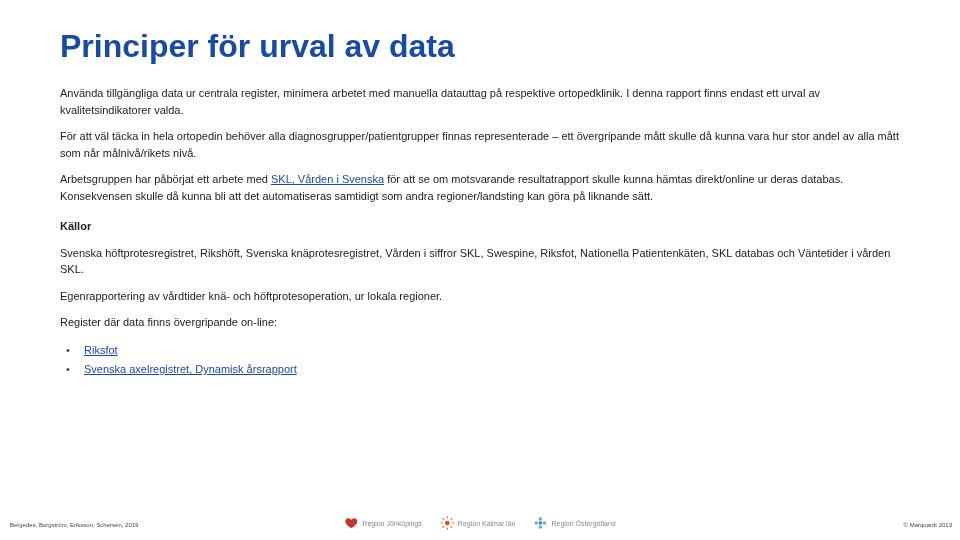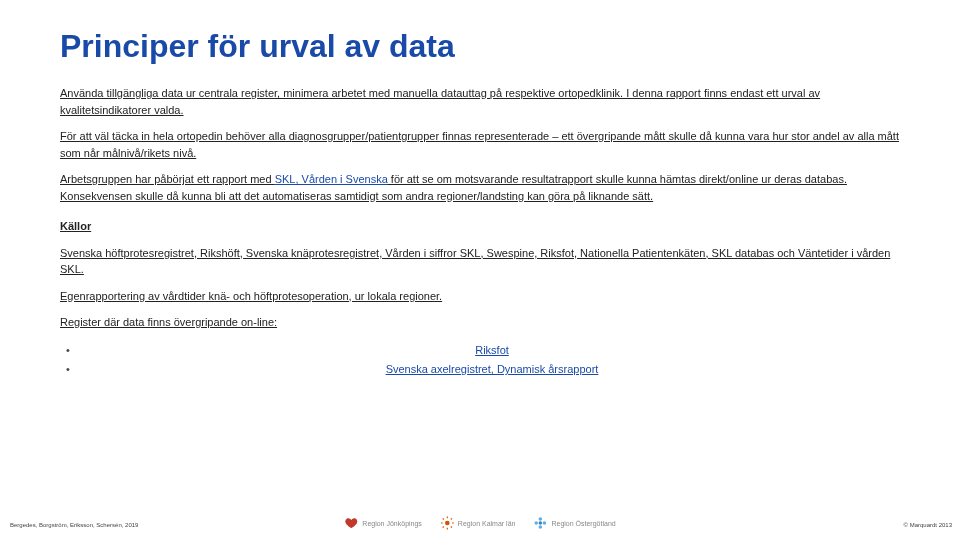--- a/index.html
+++ b/index.html
@@ -1,43 +1,43 @@
 <!DOCTYPE html>
 <html><head>
 <meta charset="utf-8">
 <style>
   * { box-sizing: border-box; margin: 0; padding: 0; }
   html, body { width: 960px; height: 540px; background: #fff; font-family: "Segoe UI", Arial, sans-serif; color: #222; overflow: hidden; }
   .slide { position: relative; width: 960px; height: 540px; padding: 28px 60px 40px 60px; }
   .title { font-size: 32px; font-weight: 600; color: #1a4aa8; margin-bottom: 20px; }
-  .body p { font-size: 11px; line-height: 1.5; color: #222; margin-bottom: 10px; text-decoration: underline; }
+  .body p { font-size: 11px; line-height: 1.5; color: #222; margin-bottom: 10px; }
   .body p.sub { font-weight: 700; margin-top: 14px; }
   .link { color: #1a4aa8; text-decoration: underline; text-decoration-color: #1a4aa8; }
   ul.reglist { list-style: none; padding-left: 4px; margin-top: 4px; }
-  ul.reglist li { position: relative; padding-left: 20px; font-size: 11px; line-height: 1.8; color: #444; text-align: center; }
+  ul.reglist li { position: relative; padding-left: 20px; font-size: 11px; line-height: 1.8; color: #444; }
   ul.reglist li::before { content: "•"; position: absolute; left: 2px; color: #444; }
   .footer { position: absolute; left: 0; right: 0; bottom: 8px; height: 24px; }
   .footer-left { position: absolute; left: 10px; bottom: 4px; font-size: 6px; color: #444; }
   .footer-right { position: absolute; right: 8px; bottom: 4px; font-size: 6px; color: #444; }
   .footer-center { position: absolute; left: 50%; transform: translateX(-50%); bottom: 2px; display: flex; gap: 18px; align-items: center; }
   .logo { display: flex; align-items: center; gap: 4px; font-size: 7px; color: #888; }
   .logo svg { width: 14px; height: 14px; }
 </style>
 </head>
 <body>
 
 <div class="slide">
 
   <h1 class="title">Principer för urval av data</h1>
 
   <div class="body">
     <p>Använda tillgängliga data ur centrala register, minimera arbetet med manuella datauttag på respektive ortopedklinik. I denna rapport finns endast ett urval av kvalitetsindikatorer valda.</p>
     <p>För att väl täcka in hela ortopedin behöver alla diagnosgrupper/patientgrupper finnas representerade – ett övergripande mått skulle då kunna vara hur stor andel av alla mått som når målnivå/rikets nivå.</p>
     <p>
-      <span>Arbetsgruppen har påbörjat ett rapport med </span><a href="#" class="link">SKL, Vården i Svenska</a><span> för att se om motsvarande resultatrapport skulle kunna hämtas direkt/online ur deras databas. Konsekvensen skulle då kunna bli att det automatiseras samtidigt som andra regioner/landsting kan göra på liknande sätt.</span>
+      <span>Arbetsgruppen har påbörjat ett arbete med </span><a href="#" class="link">SKL, Vården i Svenska</a><span> för att se om motsvarande resultatrapport skulle kunna hämtas direkt/online ur deras databas. Konsekvensen skulle då kunna bli att det automatiseras samtidigt som andra regioner/landsting kan göra på liknande sätt.</span>
     </p>
 
     <p class="sub">Källor</p>
     <p>Svenska höftprotesregistret, Rikshöft, Svenska knäprotesregistret, Vården i siffror SKL, Swespine, Riksfot, Nationella Patientenkäten, SKL databas och Väntetider i vården SKL.</p>
     <p>Egenrapportering av vårdtider knä- och höftprotesoperation, ur lokala regioner.</p>
     <p>Register där data finns övergripande on-line:</p>
 
     <ul class="reglist">
       <li><a href="#" class="link">Riksfot</a></li>
       <li><a href="#" class="link">Svenska axelregistret, Dynamisk årsrapport</a></li>

